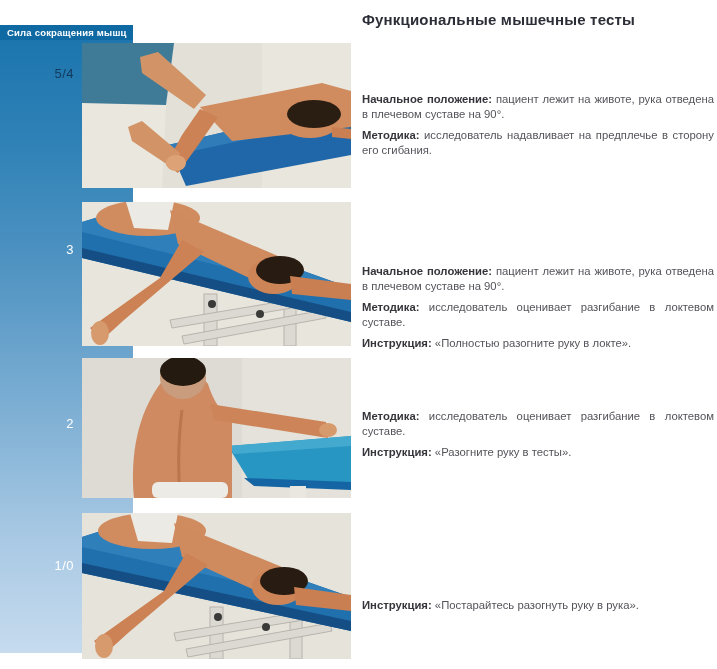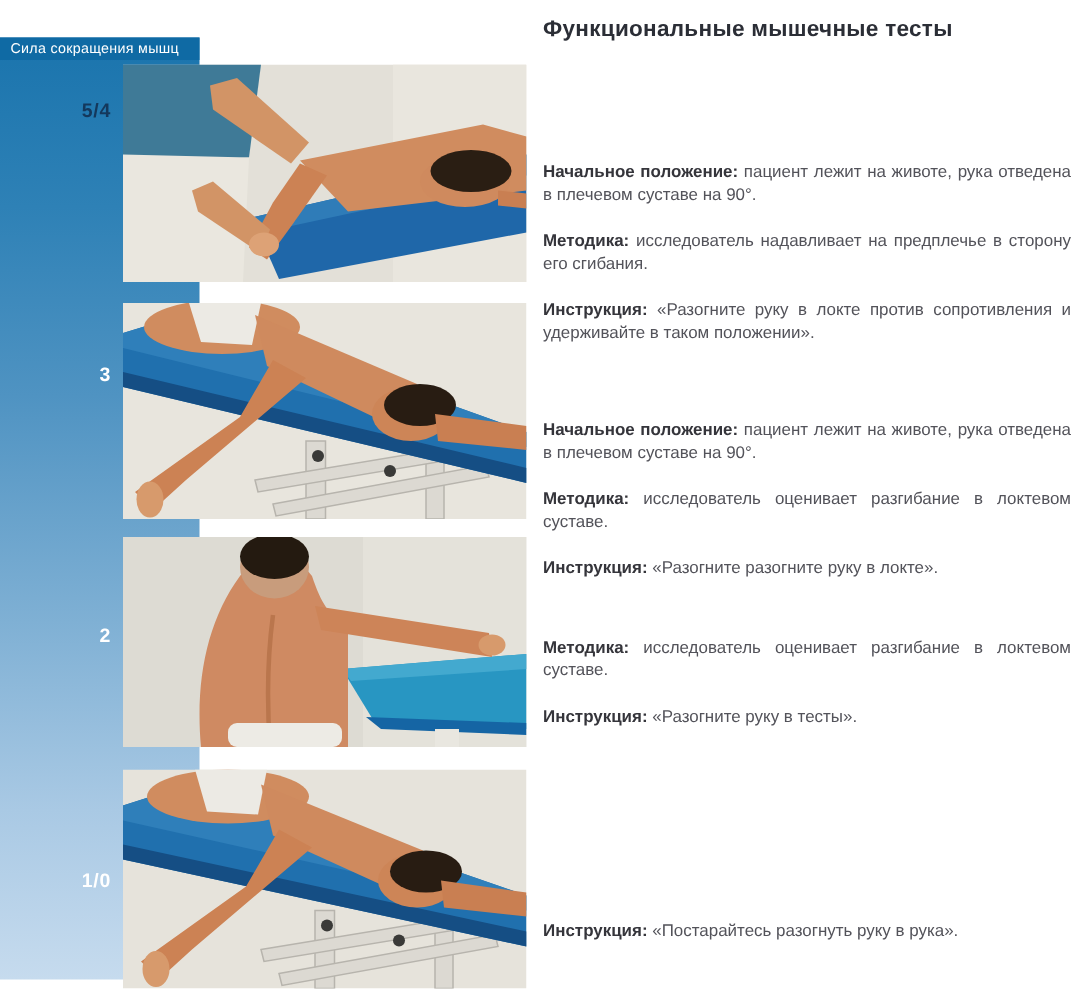--- a/index.html
+++ b/index.html
@@ -3,48 +3,48 @@
 <meta charset="utf-8">
 <style>
   html,body{margin:0;padding:0;background:#fff;}
   #page{position:relative;width:717px;height:669px;background:#ffffff;overflow:hidden;
         font-family:"Liberation Sans","DejaVu Sans",sans-serif;}
 
   
   .grade-panel{position:absolute;left:0;top:25px;width:133px;height:628px;
     background:linear-gradient(180deg,#1a74ad 0%,#2e81b6 18%,#4f93c2 38%,#7fb0d4 62%,#a9c9e4 82%,#c6dbee 100%);}
   .panel-header{position:absolute;left:0;top:25px;width:133px;height:15px;
-    background:#0f6aa4;color:#ffffff;font-size:9.5px;font-weight:normal;
+    background:#0f6aa4;color:#ffffff;font-size:9.5px;font-weight:bold;
     line-height:15px;padding-left:7px;box-sizing:border-box;letter-spacing:.2px;white-space:nowrap;}
 
   .grade-label{position:absolute;left:0;width:74px;text-align:right;
-    font-size:13px;font-weight:bold;letter-spacing:.5px;}
+    font-size:13px;font-weight:normal;letter-spacing:.5px;}
   .grade-dark{color:#14385c;}
   .grade-light{color:#ffffff;}
   #grade-0{top:66px;}
   #grade-1{top:242px;}
   #grade-2{top:416px;}
-  #grade-3{top:579px;}
+  #grade-3{top:558px;}
 
   
   .photo{position:absolute;left:82px;display:block;}
   #photo-0{top:43px;}
   #photo-1{top:202px;}
   #photo-2{top:358px;}
   #photo-3{top:513px;}
 
   
   .page-title{position:absolute;left:362px;top:1px;width:352px;
     font-size:15px;font-weight:bold;color:#2b2e36;letter-spacing:.2px;margin-top:10px;}
   .test-block{position:absolute;left:362px;width:352px;}
   #block-0{top:92px;}
   #block-1{top:264px;}
   #block-2{top:409px;}
   #block-3{top:598px;}
-  .test-block p{margin:16px 0 6px 0;font-size:11.3px;line-height:15px;color:#53535a;
+  .test-block p{margin:0 0 6px 0;font-size:11.3px;line-height:15px;color:#53535a;
     text-align:justify;}
   .test-block p b{color:#35353b;}
 </style>
 </head>
 <body>
 
 <div id="page">
 
   <div class="grade-panel"></div>
   <div class="panel-header">Сила сокращения мышц</div>
@@ -132,27 +132,26 @@
     <polygon points="212,74 269,82 269,98 214,92" fill="#c97f52"></polygon>
     <polygon points="104,40 126,52 46,120 24,140 12,128 82,78" fill="#cc8254"></polygon>
     <ellipse cx="22" cy="133" rx="9" ry="12" fill="#d79a6c"></ellipse>
   </svg>
 
   <div class="page-title">Функциональные мышечные тесты</div>
 
   <div id="block-0" class="test-block">
     <p><b>Начальное положение:</b> <span>пациент лежит на животе, рука отведена в плечевом суставе на 90°.</span></p>
     <p><b>Методика:</b> <span>исследователь надавливает на предплечье в сторону его сгибания.</span></p>
-    <p><b>Инструкция:</b> <span>«Разогните руку в локте против сопротивления и удерживайте в таком положении».</span></p>
   </div>
 
   <div id="block-1" class="test-block">
     <p><b>Начальное положение:</b> <span>пациент лежит на животе, рука отведена в плечевом суставе на 90°.</span></p>
     <p><b>Методика:</b> <span>исследователь оценивает разгибание в локтевом суставе.</span></p>
-    <p><b>Инструкция:</b> <span>«Разогните разогните руку в локте».</span></p>
+    <p><b>Инструкция:</b> <span>«Полностью разогните руку в локте».</span></p>
   </div>
 
   <div id="block-2" class="test-block">
     <p><b>Методика:</b> <span>исследователь оценивает разгибание в локтевом суставе.</span></p>
     <p><b>Инструкция:</b> <span>«Разогните руку в тесты».</span></p>
   </div>
 
   <div id="block-3" class="test-block">
     <p><b>Инструкция:</b> <span>«Постарайтесь разогнуть руку в рука».</span></p>
   </div>

